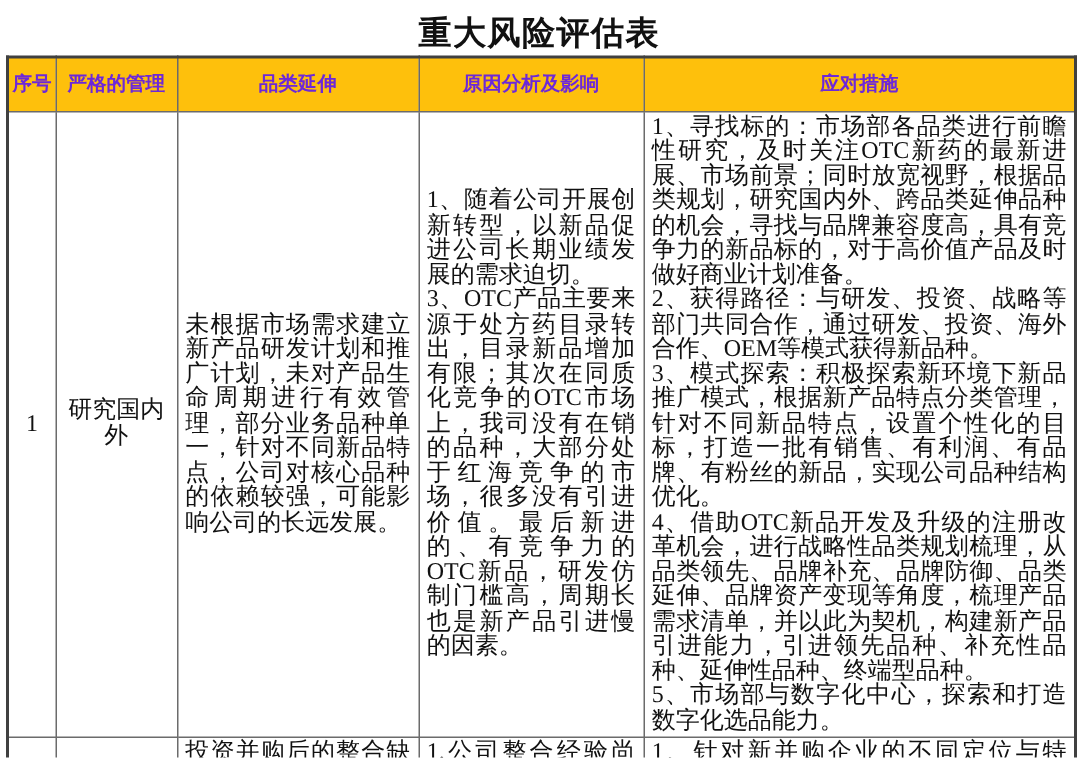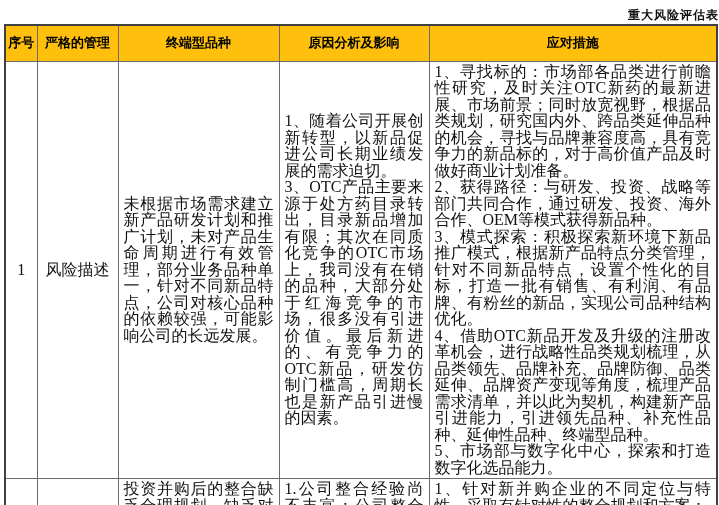--- a/index.html
+++ b/index.html
@@ -5,22 +5,22 @@
   * { margin: 0; padding: 0; box-sizing: border-box; }
   html, body {
     width: 719px; height: 505px;
     background: #ffffff;
     font-family: "Liberation Serif", "DejaVu Serif", serif;
     color: #111111;
     overflow: hidden;
   }
   .page { width: 719px; height: 505px; position: relative; }
   .doc-title {
-    text-align: right;
-    font-size: 12px;
+    text-align: center;
+    font-size: 22px;
     font-weight: bold;
     padding-top: 7px;
     letter-spacing: 1px;
   }
   .unit-line {
     font-size: 13px;
     font-weight: bold;
     margin: 8px 0 5px 7px;
   }
   table.risk-table {
@@ -32,21 +32,21 @@
   }
   .risk-table th, .risk-table td {
     border: 1.5px solid #6b6b6b;
     vertical-align: middle;
   }
   .risk-table th {
     height: 36px;
     font-size: 13px;
     font-weight: bold;
     text-align: center;
-    color: #000000;
+    color: #6d28d9;
   }
   .risk-table td {
     font-size: 16px;
     line-height: 16.5px;
     padding: 2px 5px;
   }
   td.center-cell { text-align: center; }
   td.text-cell {
     text-align: justify;
     white-space: pre-line;
@@ -67,29 +67,29 @@
       <col style="width:32px">
       <col style="width:81px">
       <col style="width:161px">
       <col style="width:150px">
       <col style="width:288px">
     </colgroup>
     <thead>
       <tr>
         <th class="hdr" style="background: rgb(254, 192, 12);">序号</th>
         <th class="hdr" style="background: rgb(254, 192, 12);">严格的管理</th>
-        <th class="hdr" style="background: rgb(254, 192, 12);">终端型品种</th>
+        <th class="hdr" style="background: rgb(254, 192, 12);">品类延伸</th>
         <th class="hdr" style="background: rgb(254, 192, 12);">原因分析及影响</th>
         <th class="hdr" style="background: rgb(254, 192, 12);">应对措施</th>
       </tr>
     </thead>
     <tbody>
       <tr class="row-1">
         <td class="center-cell">1</td>
-        <td class="center-cell">风险描述</td>
+        <td class="center-cell">研究国内外</td>
         <td class="text-cell">未根据市场需求建立新产品研发计划和推广计划，未对产品生命周期进行有效管理，部分业务品种单一，针对不同新品特点，公司对核心品种的依赖较强，可能影响公司的长远发展。</td>
         <td class="text-cell">1、随着公司开展创新转型，以新品促进公司长期业绩发展的需求迫切。
 3、OTC产品主要来源于处方药目录转出，目录新品增加有限；其次在同质化竞争的OTC市场上，我司没有在销的品种，大部分处于红海竞争的市场，很多没有引进价值。最后新进的、有竞争力的OTC新品，研发仿制门槛高，周期长也是新产品引进慢的因素。</td>
         <td class="text-cell">1、寻找标的：市场部各品类进行前瞻性研究，及时关注OTC新药的最新进展、市场前景；同时放宽视野，根据品类规划，研究国内外、跨品类延伸品种的机会，寻找与品牌兼容度高，具有竞争力的新品标的，对于高价值产品及时做好商业计划准备。
 2、获得路径：与研发、投资、战略等部门共同合作，通过研发、投资、海外合作、OEM等模式获得新品种。
 3、模式探索：积极探索新环境下新品推广模式，根据新产品特点分类管理，针对不同新品特点，设置个性化的目标，打造一批有销售、有利润、有品牌、有粉丝的新品，实现公司品种结构优化。
 4、借助OTC新品开发及升级的注册改革机会，进行战略性品类规划梳理，从品类领先、品牌补充、品牌防御、品类延伸、品牌资产变现等角度，梳理产品需求清单，并以此为契机，构建新产品引进能力，引进领先品种、补充性品种、延伸性品种、终端型品种。
 5、市场部与数字化中心，探索和打造数字化选品能力。</td>
       </tr>
       <tr class="row-2">

